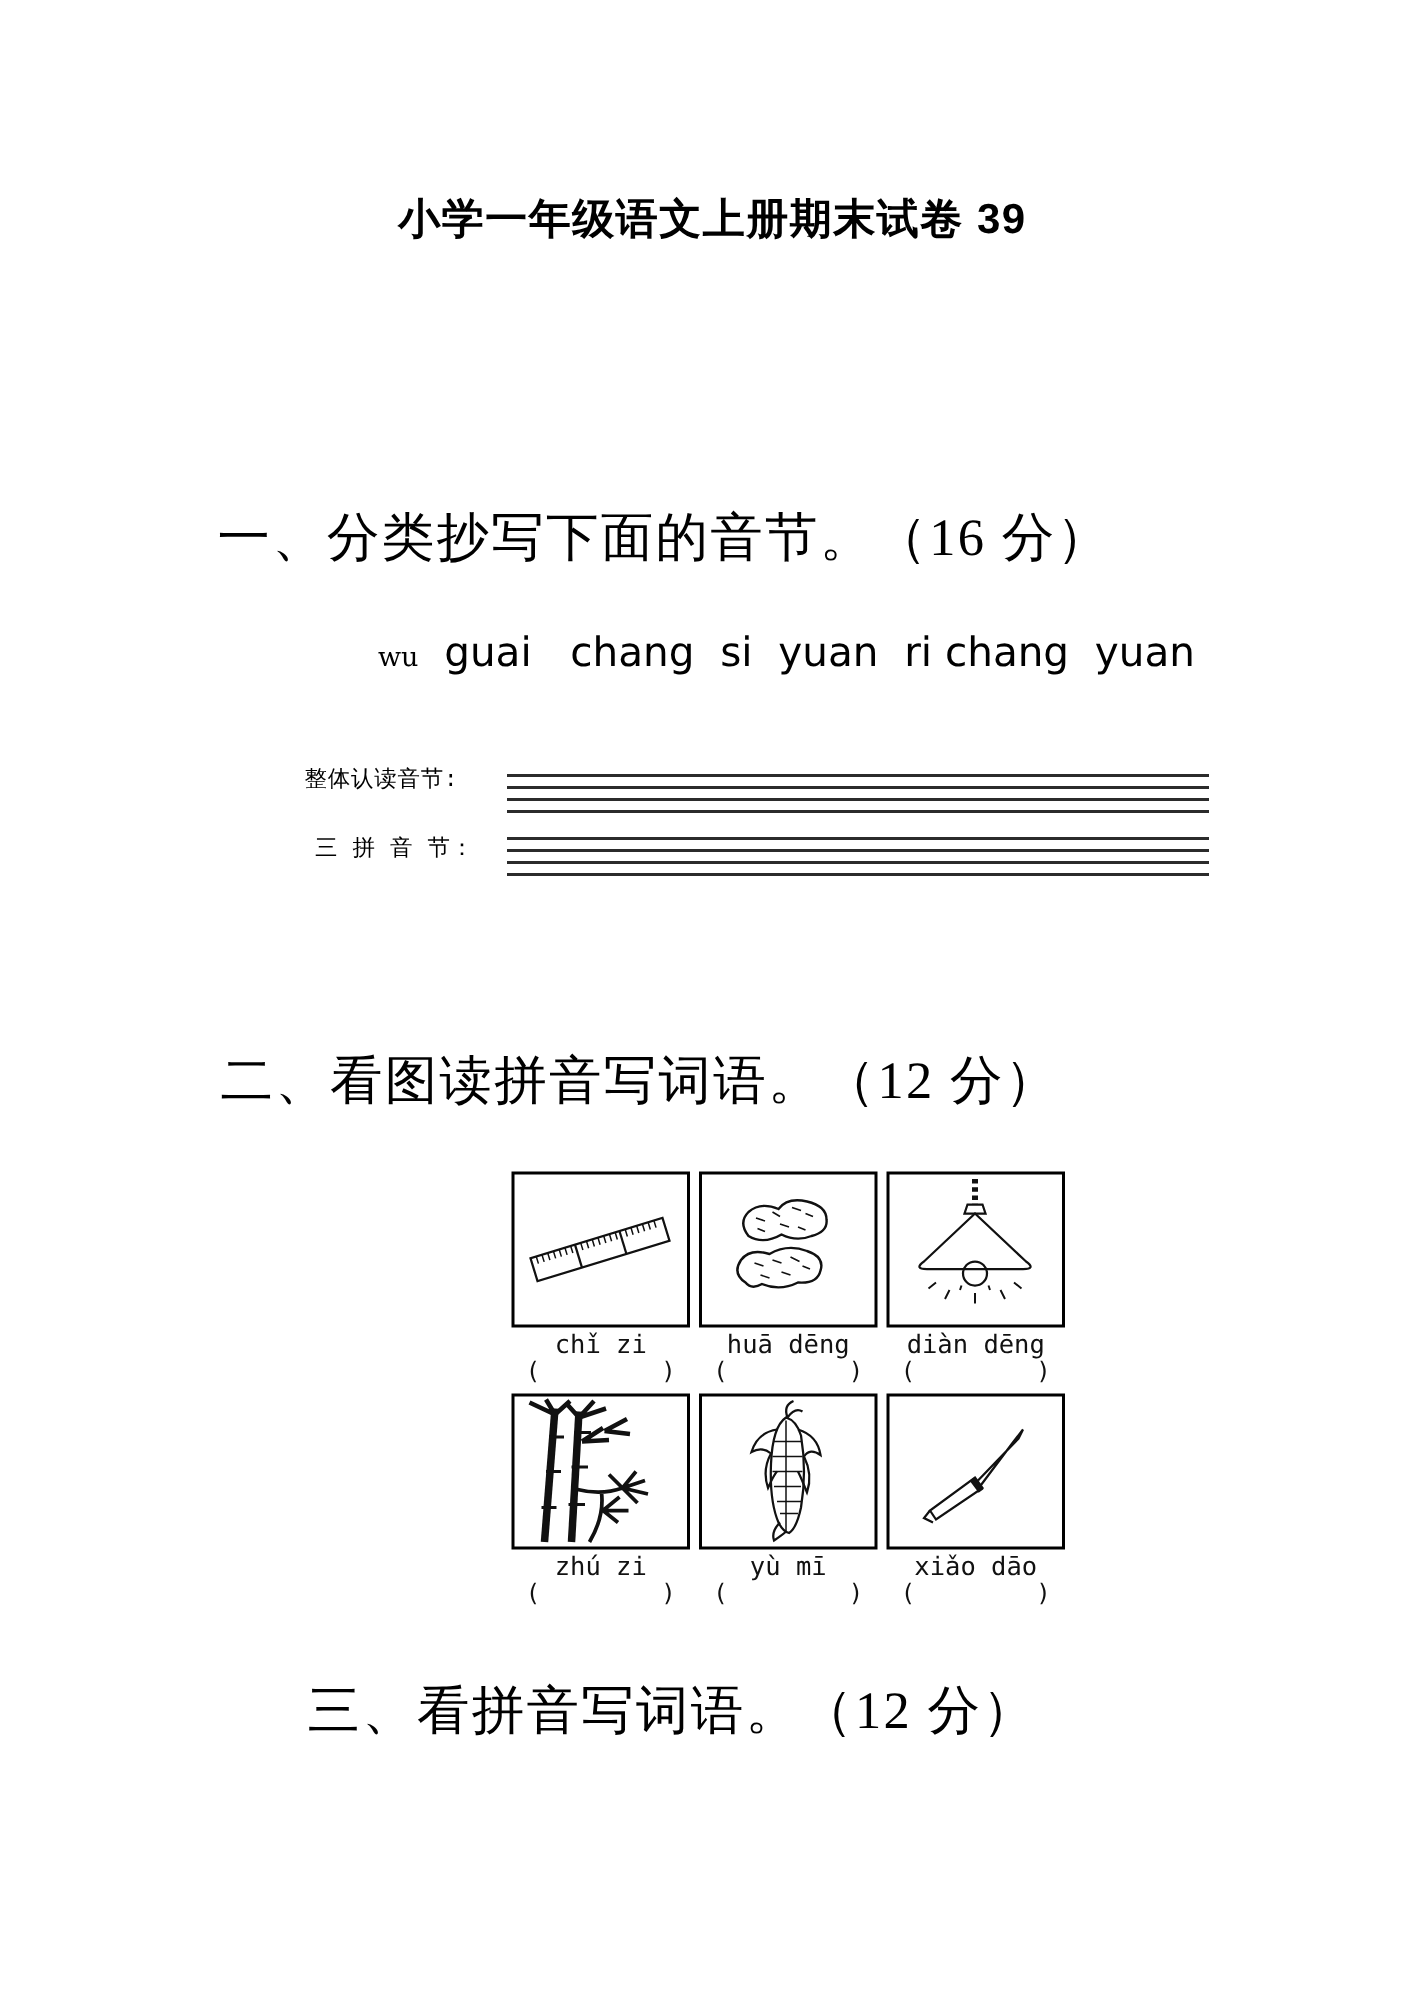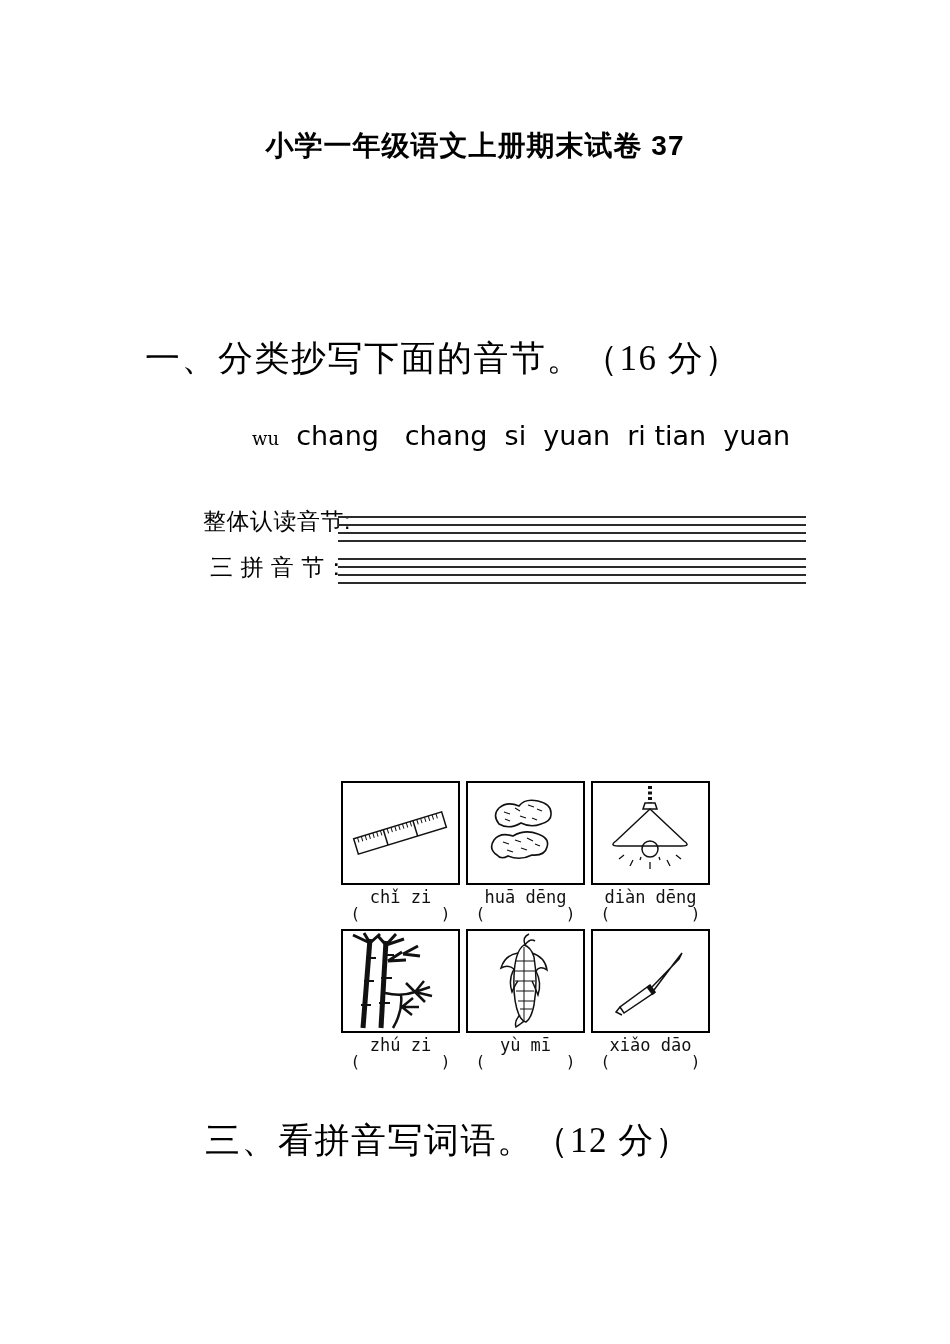--- a/index.html
+++ b/index.html
@@ -18,22 +18,22 @@
   }
   #heading-1{left:145px;top:341px;}
   #heading-2{left:147px;top:703px;}
   #heading-3{left:205px;top:1123px;}
   .syllables{
     position:absolute;left:252px;top:419px;font-size:27px;line-height:34px;
     font-family:"DejaVu Sans",sans-serif;white-space:pre;
   }
   .syllables .serif-part{font-family:"DejaVu Serif",serif;font-size:18px;}
   .staff-label{
-    position:absolute;font-size:23px;line-height:22px;white-space:pre;
-    font-family:Liberation Sans, sans-serif;letter-spacing:0.5px;
+    position:absolute;font-size:15px;line-height:22px;white-space:pre;
+    font-family:Liberation Mono, monospace;letter-spacing:0.5px;
   }
   #staff-label-1{left:203px;top:510px;}
   #staff-label-2{left:210px;top:556px;}
   .staff{position:absolute;left:338px;width:468px;height:26px;}
   #staff-1{top:516px;}
   #staff-2{top:558px;}
   .staff .ln{position:absolute;left:0;width:100%;height:1.5px;background:#2b2b2b;}
   .staff .ln:nth-child(1){top:0;}
   .staff .ln:nth-child(2){top:8px;}
   .staff .ln:nth-child(3){top:16px;}
@@ -54,42 +54,43 @@
     width:100px;height:16px;display:flex;justify-content:space-between;
     font-size:16px;line-height:16px;font-family:"DejaVu Sans Mono",monospace;color:#111;
   }
   .stroke{stroke:#111;fill:none;}
 </style>
 </head>
 <body>
 
 <div class="page">
 
-  <div class="title">小学一年级语文上册期末试卷 37</div>
+  <div class="title">小学一年级语文上册期末试卷 39</div>
 
   <div class="heading" id="heading-1">一、分类抄写下面的音节。（16 分）</div>
 
-  <div class="syllables"><span class="serif-part">wu</span><span>  chang   chang  si  yuan  ri tian  yuan</span></div>
+  <div class="syllables"><span class="serif-part">wu</span><span>  guai   chang  si  yuan  ri chang  yuan</span></div>
 
   <div class="staff-label" id="staff-label-1">整体认读音节:</div>
   <div class="staff" id="staff-1">
     <div class="ln"></div>
     <div class="ln"></div>
     <div class="ln"></div>
     <div class="ln"></div>
   </div>
 
   <div class="staff-label" id="staff-label-2">三 拼 音 节：</div>
   <div class="staff" id="staff-2">
     <div class="ln"></div>
     <div class="ln"></div>
     <div class="ln"></div>
     <div class="ln"></div>
   </div>
 
+  <div class="heading" id="heading-2">二、看图读拼音写词语。（12 分）</div>
 
   <div class="picgrid">
 
     <div class="cell">
       <div class="imgbox">
         <svg width="115" height="100" viewBox="0 0 115 100">
           <g class="stroke" stroke-width="1.5" transform="rotate(-17 57 50)">
             <rect x="11" y="42" width="92" height="16"></rect>
             <line x1="42" y1="42" x2="42" y2="58"></line>
             <line x1="73" y1="42" x2="73" y2="58"></line>

